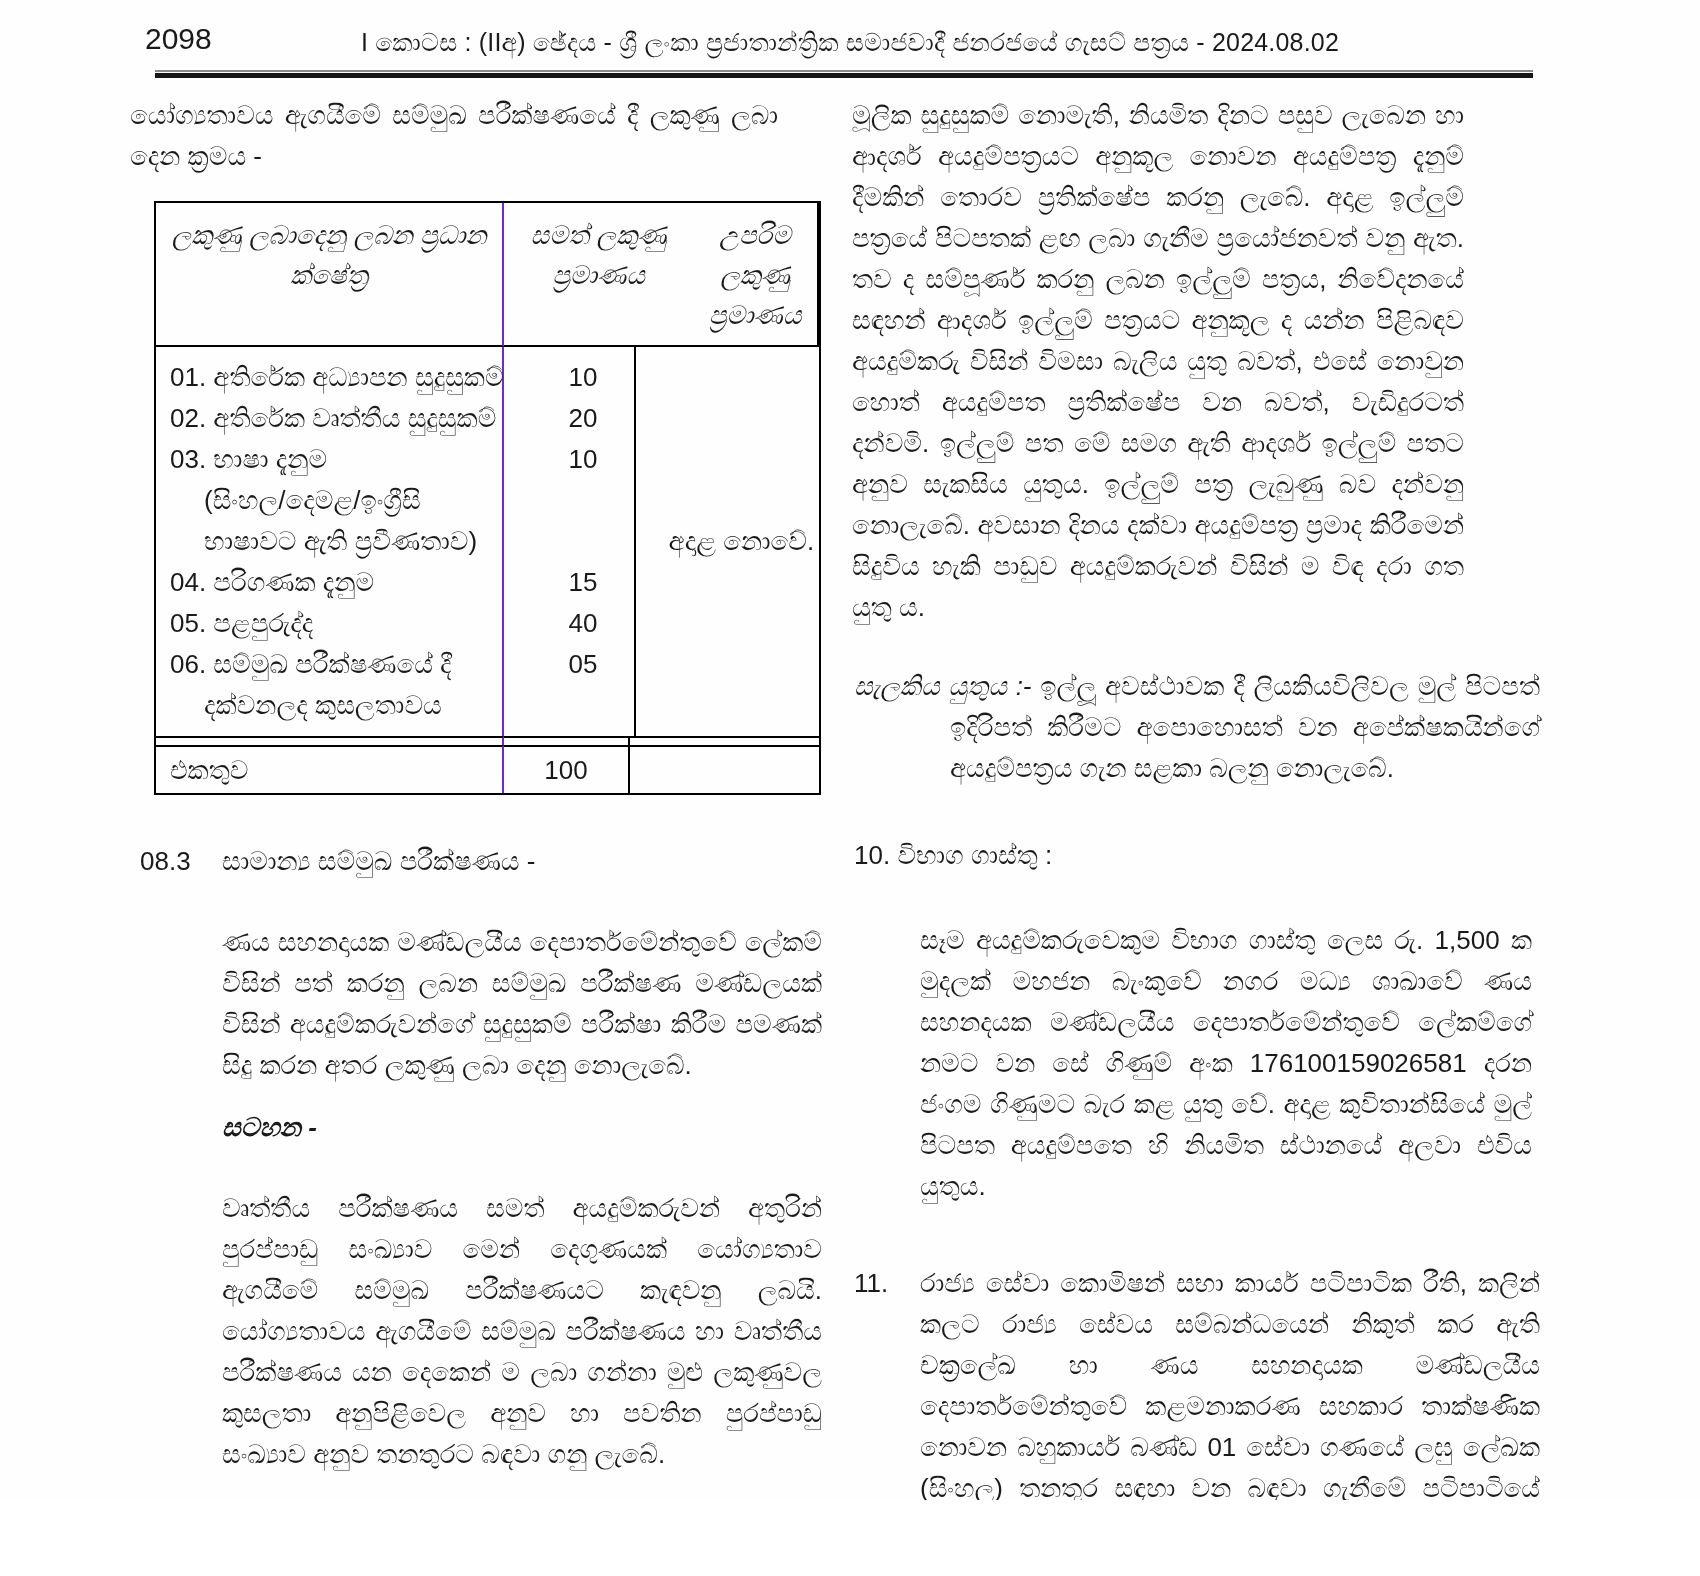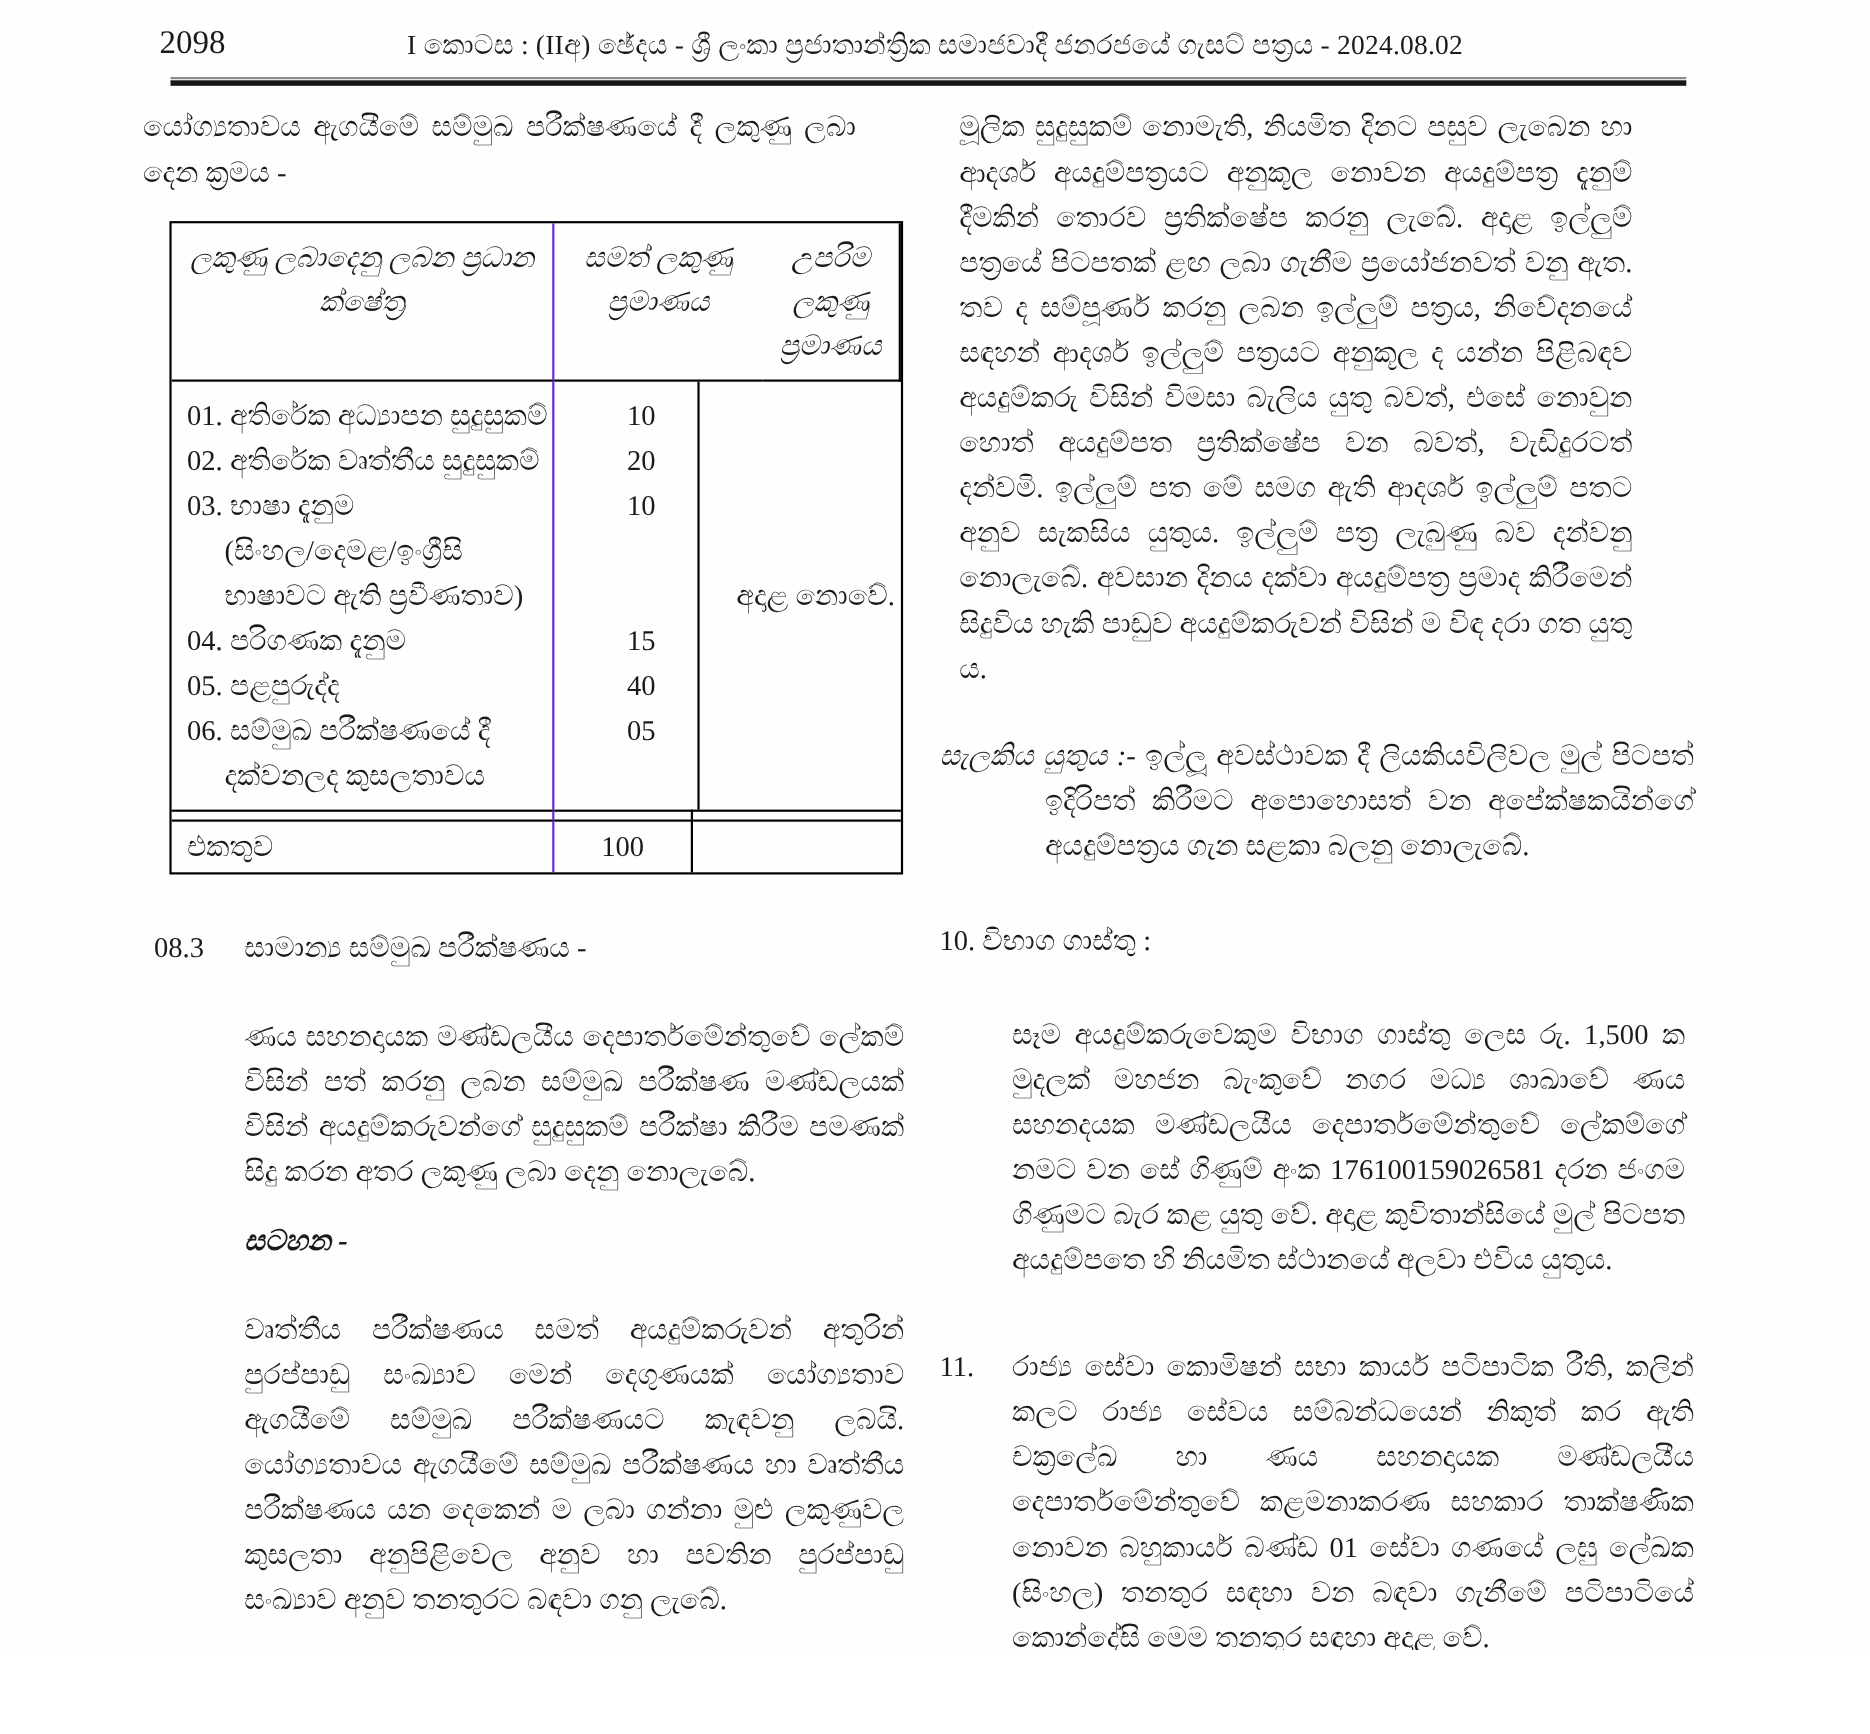--- a/index.html
+++ b/index.html
@@ -1,21 +1,21 @@
 <!DOCTYPE html>
 <html><head>
 <meta charset="utf-8">
 <style>
   html, body { margin: 0; padding: 0; background: #ffffff; }
   .page {
     position: relative;
     width: 1700px;
     height: 1500px;
     background: #fefefe;
-    font-family: Liberation Serif, serif;
+    font-family: Liberation Sans, sans-serif;
     color: #1a1a1a;
     overflow: hidden;
   }
   
   .page-number {
     position: absolute; left: 145px; top: 22px;
     font-size: 30px;
   }
   .header-title {
     position: absolute; left: 0; top: 28px; width: 100%;
@@ -55,21 +55,21 @@
 
   .sec-083 { display: flex; margin-top: 46px; margin-left: 10px; }
   .sec-083 .num { width: 82px; flex: 0 0 82px; }
   .indent-para { margin-left: 92px; margin-top: 40px; }
   .note-label { margin-left: 92px; margin-top: 21px; font-style: italic; font-weight: bold; }
   .numbered-block { display: flex; margin-top: 40px; margin-left: 10px; }
   .numbered-block .num { width: 82px; flex: 0 0 82px; }
   .numbered-block .txt { flex: 1; }
 
   
-  .cont-para { margin-left: 82px; width: 612px; }
+  .cont-para { margin-left: 62px; width: 612px; }
   .hang-note { margin-top: 38px; padding-left: 160px; text-indent: -96px; width: 590px; box-sizing: content-box; }
   .hang-note .lbl { font-style: italic; }
   .sec-heading { margin-top: 46px; margin-left: 64px; }
   .sec10-body { margin-left: 130px; width: 612px; margin-top: 44px; }
   .sec11 { display: flex; margin-top: 56px; margin-left: 64px; }
   .sec11 .num { width: 66px; flex: 0 0 66px; }
   .sec11 .txt { flex: 1; width: 620px; }
 </style>
 </head>
 <body>

